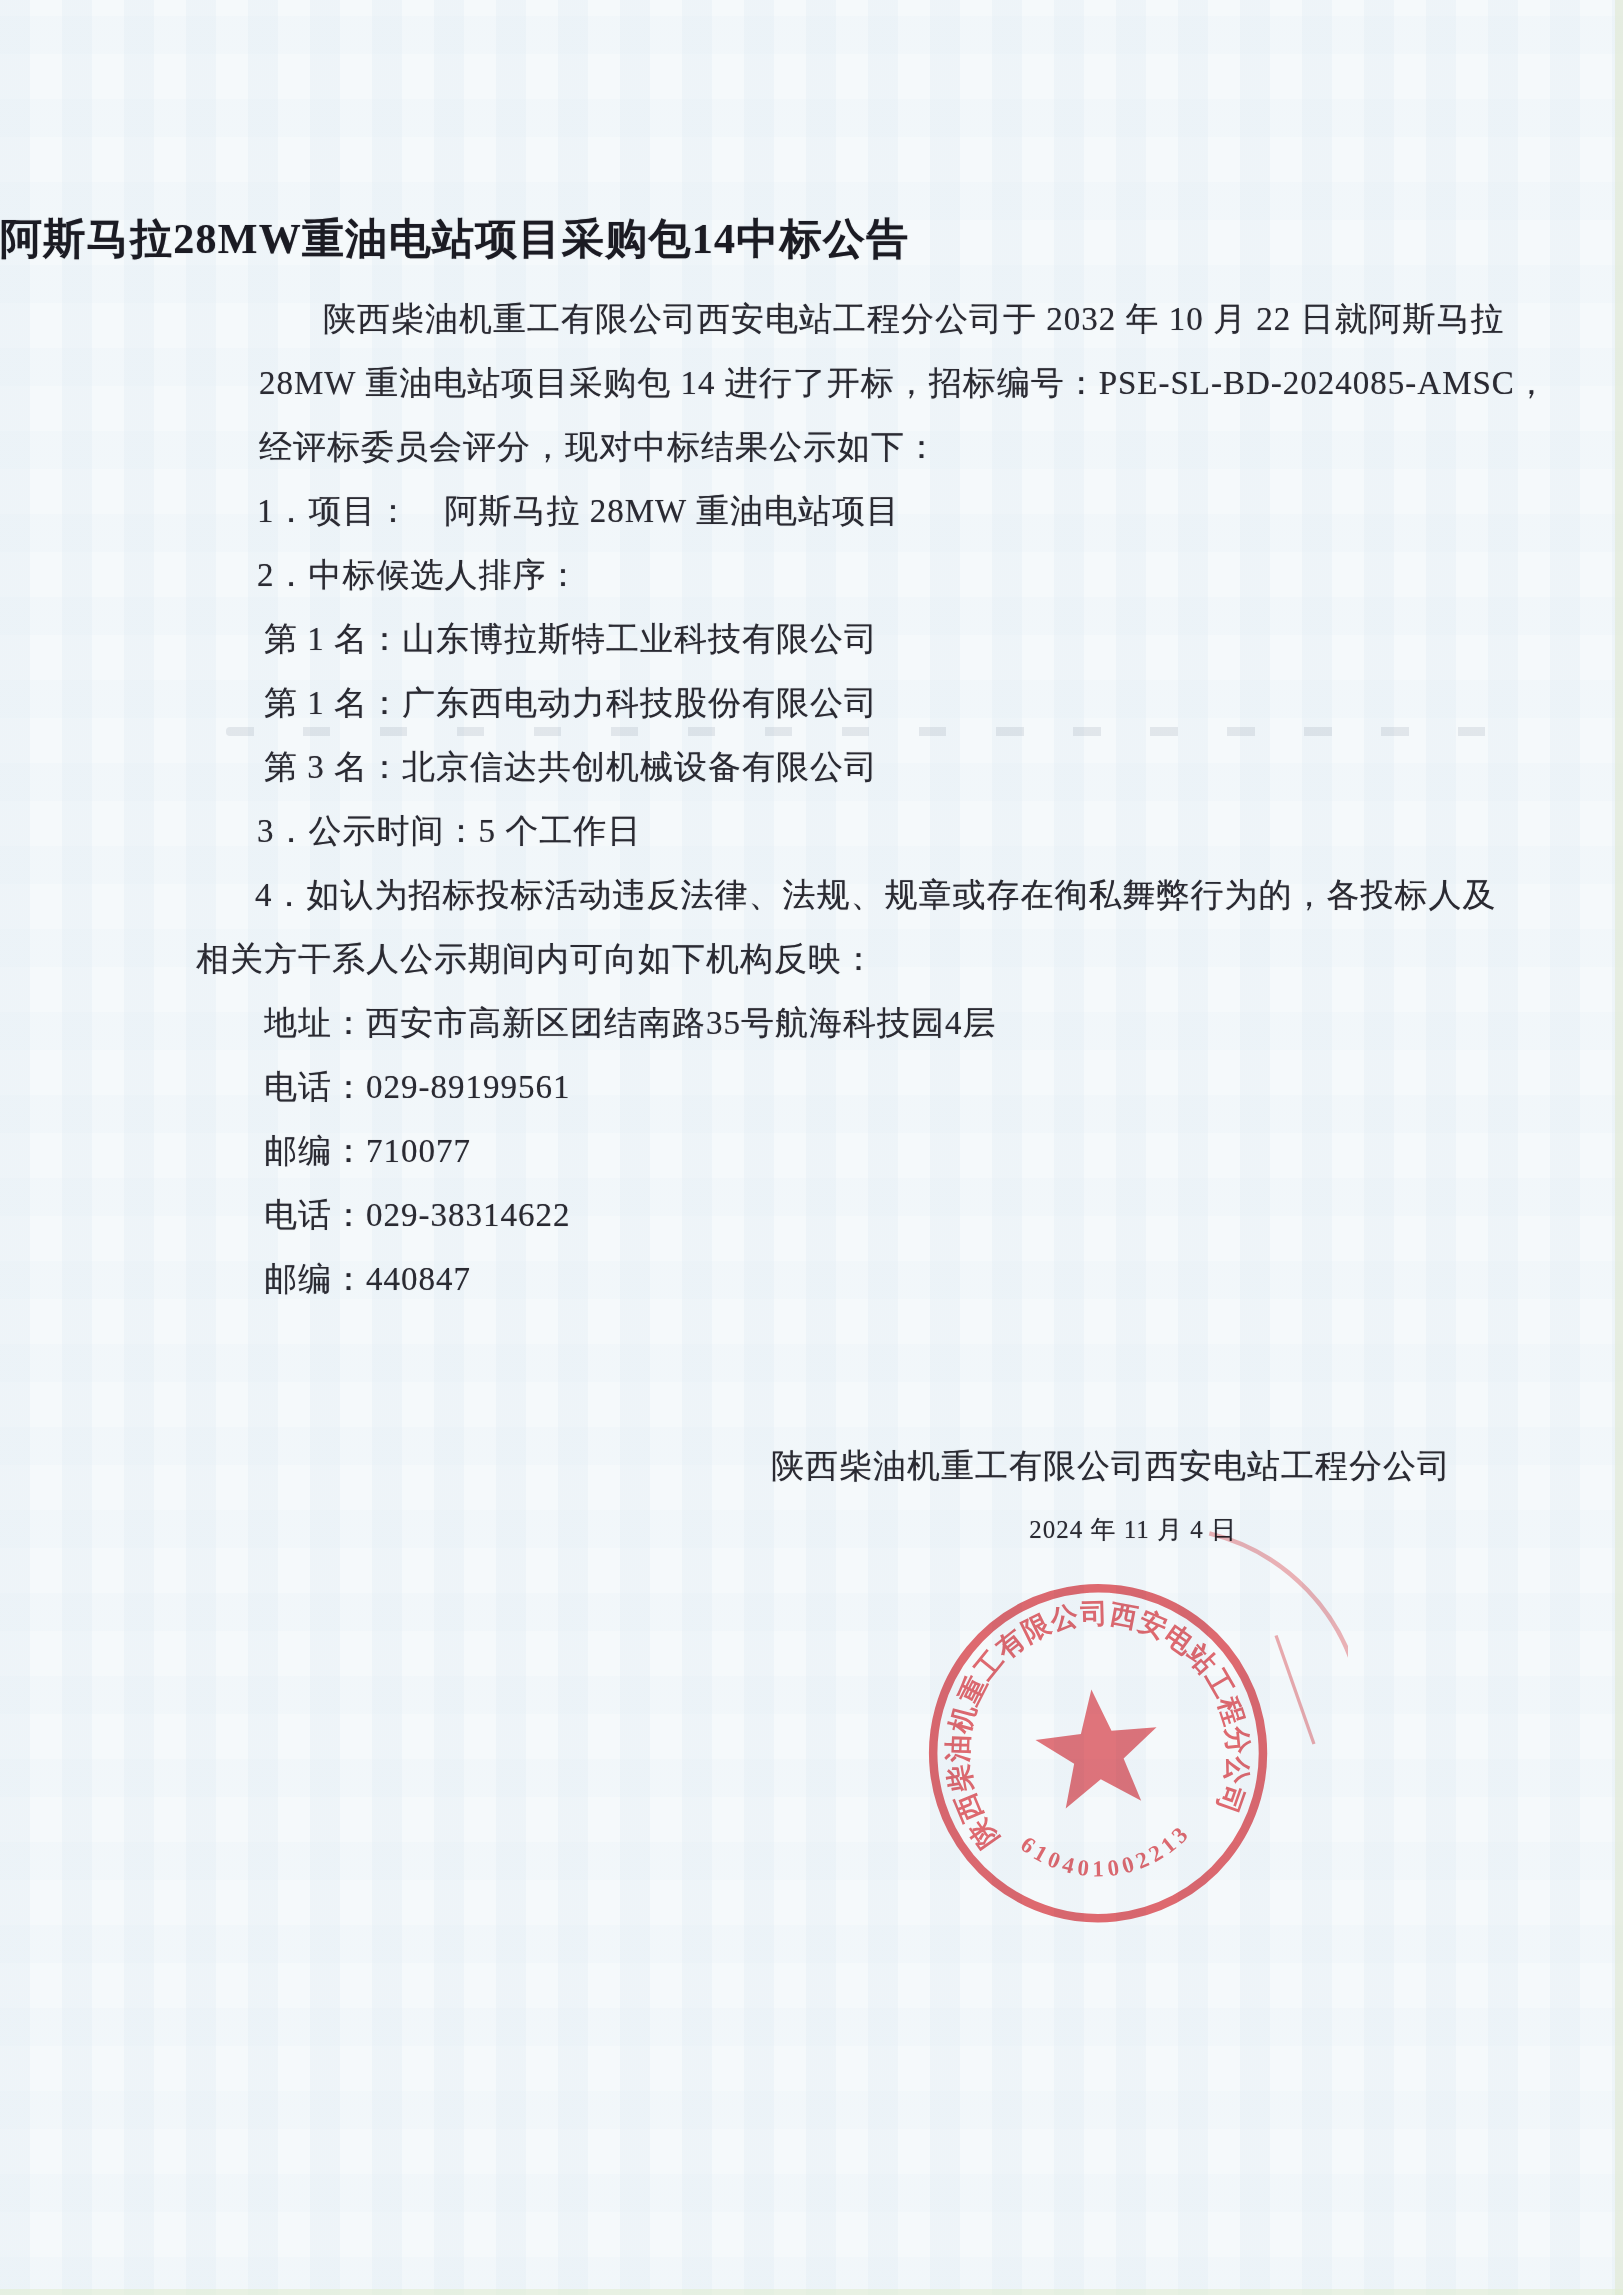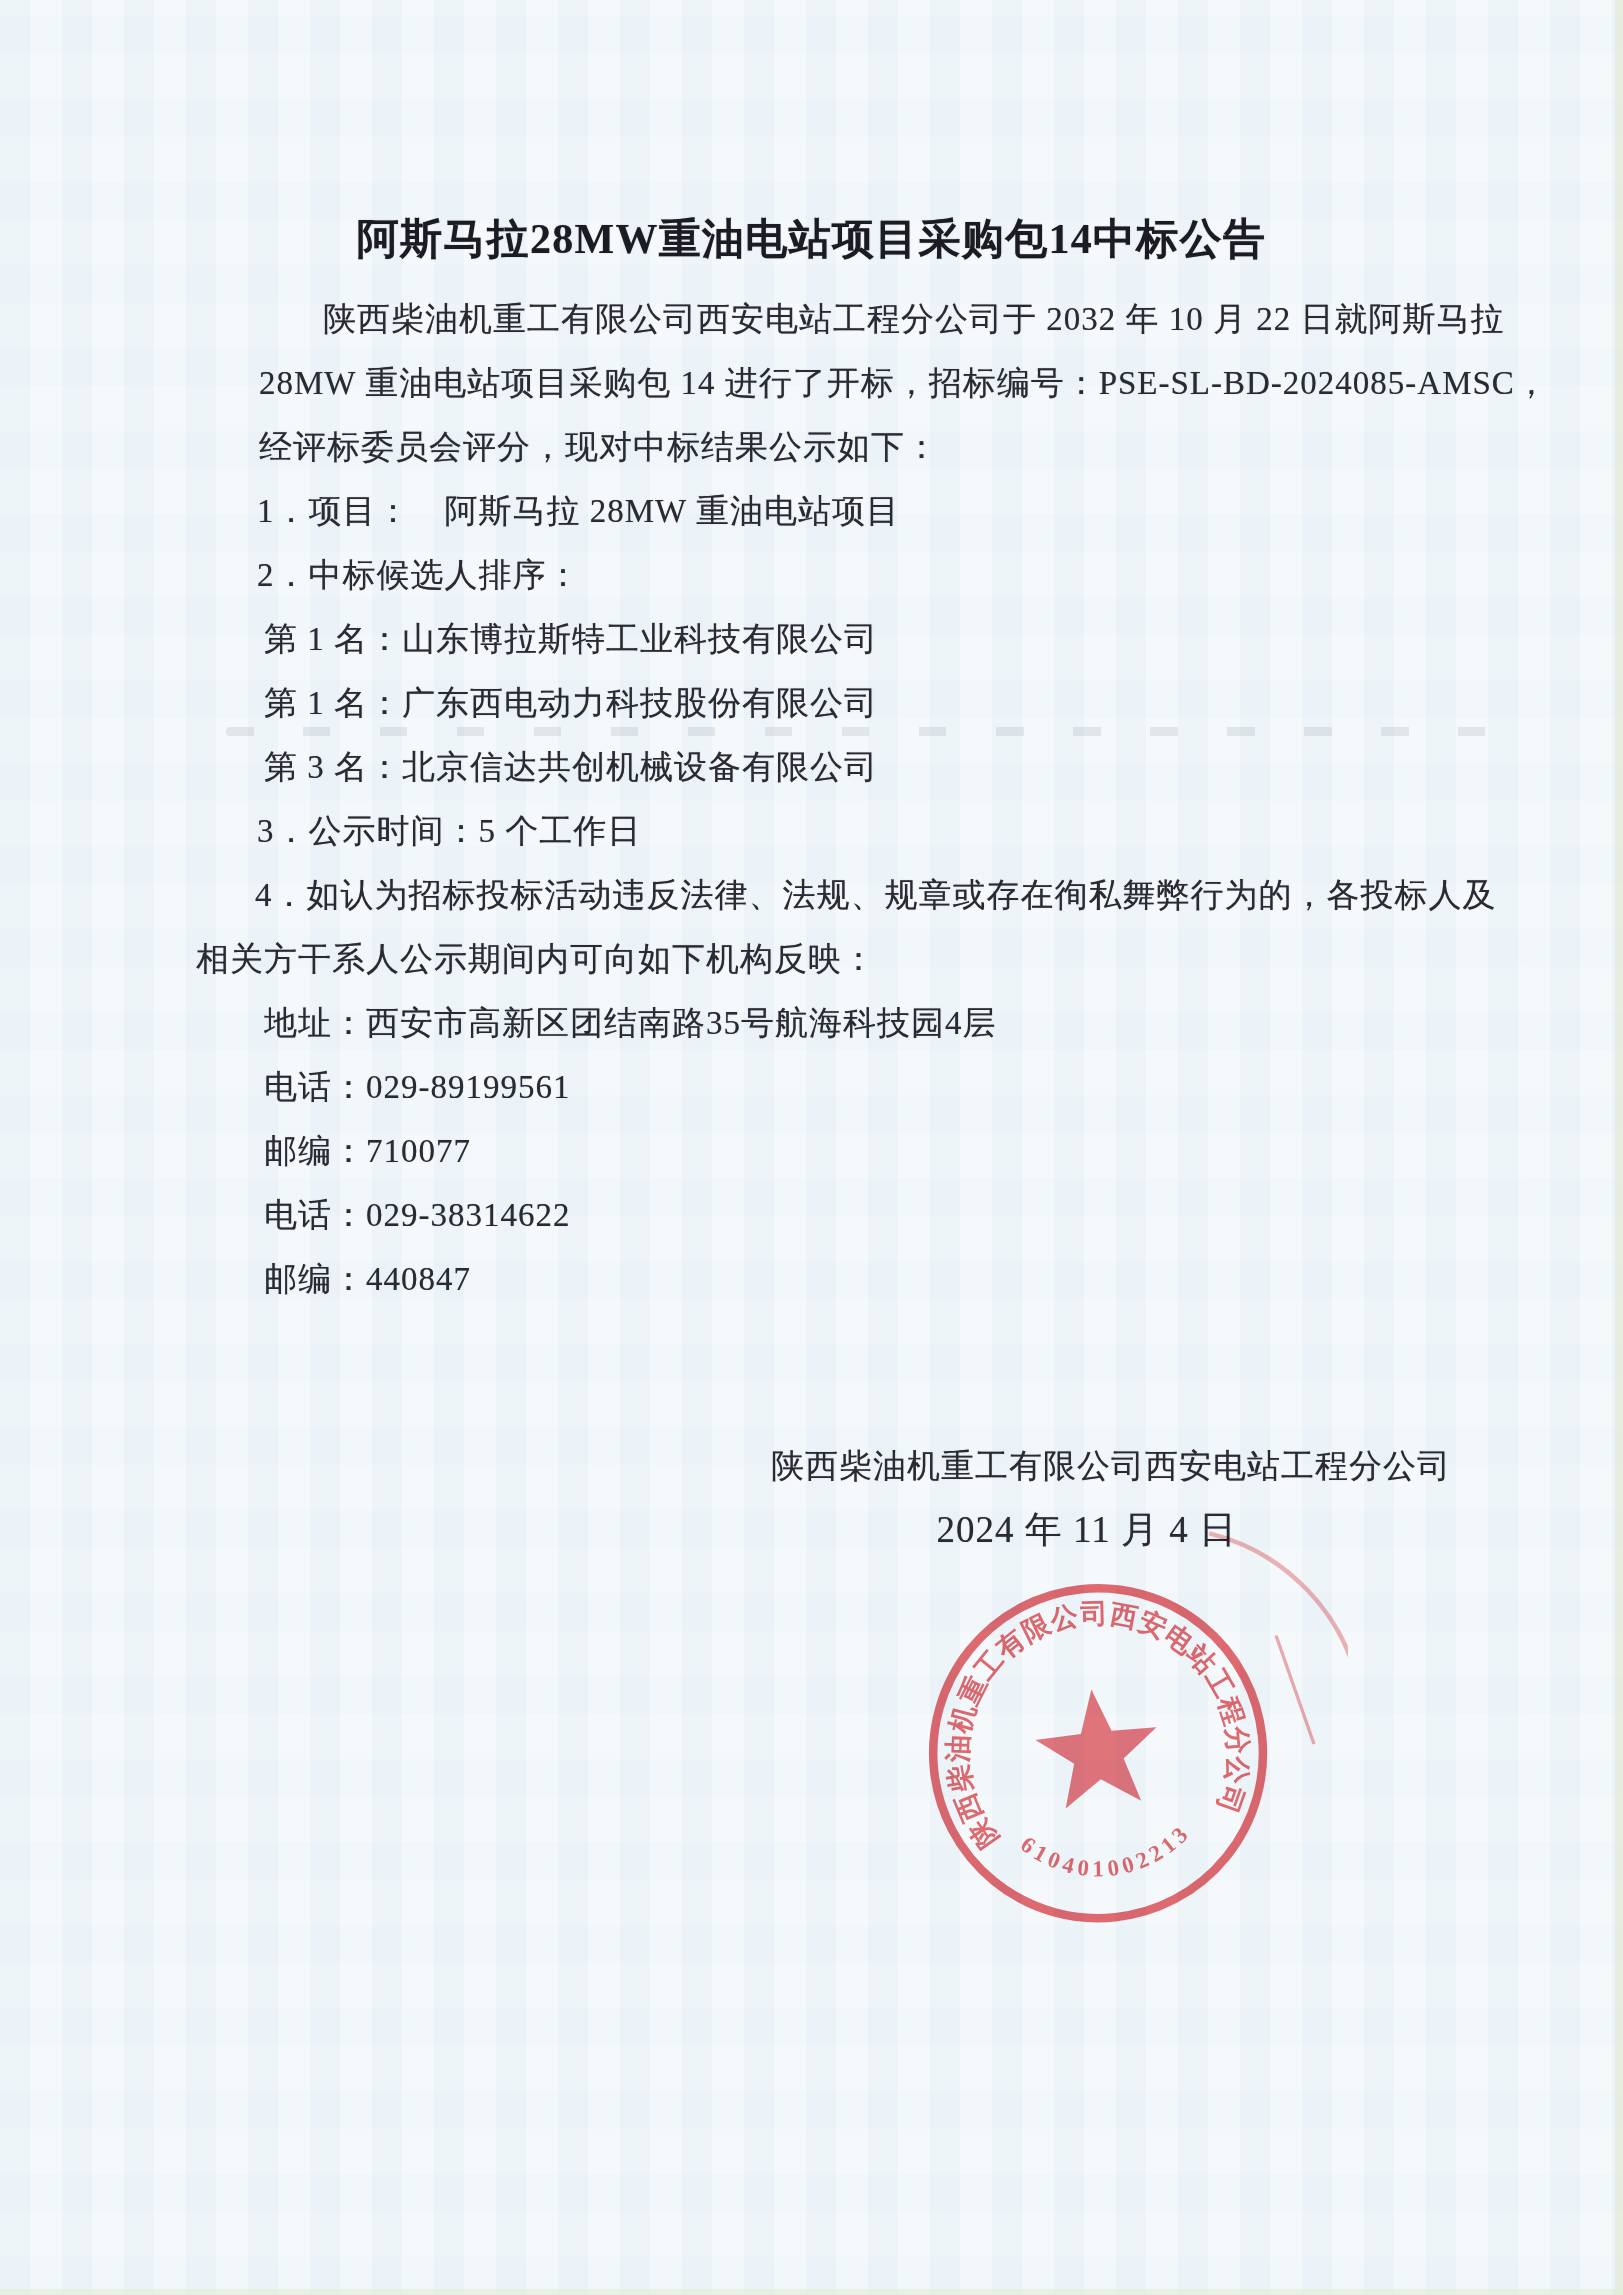--- a/index.html
+++ b/index.html
@@ -11,21 +11,21 @@
       repeating-linear-gradient(90deg, rgba(221,233,242,0.30) 0px, rgba(221,233,242,0.30) 30px, rgba(250,253,254,0.0) 30px, rgba(250,253,254,0.0) 62px),
       repeating-linear-gradient(0deg, rgba(229,239,246,0.22) 0px, rgba(229,239,246,0.22) 38px, rgba(250,253,254,0.0) 38px, rgba(250,253,254,0.0) 83px);
     font-family:"Liberation Serif","DejaVu Serif",serif;
     color:#2a2a32;
     overflow:hidden;
   }
   .doc{position:absolute;inset:0;}
   .title{
     margin:216px 0 23.6px 0;
     height:47px;line-height:47px;
-    text-align:center;
+    text-align:left;
     font-size:42px;font-weight:bold;
     letter-spacing:1.3px;color:#1b1b23;
     text-shadow:0 0 1px rgba(30,30,40,.5);
     white-space:pre;
   }
   .line{
     height:64px;line-height:64px;
     font-size:33px;letter-spacing:1px;
     white-space:pre;
     text-shadow:0 0 0.8px rgba(35,35,48,.5);
@@ -38,21 +38,21 @@
   .in-wide{margin-left:196px;}
   .in-contact{margin-left:264px;}
   .sig-company{
     margin-top:123px;height:64px;line-height:64px;
     font-size:33px;letter-spacing:1px;
     text-align:right;padding-right:172px;
     white-space:pre;text-shadow:0 0 0.8px rgba(35,35,48,.5);
   }
   .sig-date{
     height:64px;line-height:64px;
-    font-size:37px;letter-spacing:1px;
+    font-size:25px;letter-spacing:1px;
     text-align:right;padding-right:386px;
     white-space:pre;text-shadow:0 0 0.8px rgba(35,35,48,.5);
   }
   .ghost-band{
     position:absolute;left:226px;top:727px;width:1276px;height:9.2px;
     background:repeating-linear-gradient(90deg,
       rgba(120,132,150,0.16) 0 27.5px, rgba(120,132,150,0.0) 27.5px 77px);
     border-radius:3.9px;
   }
   .edge-right{

